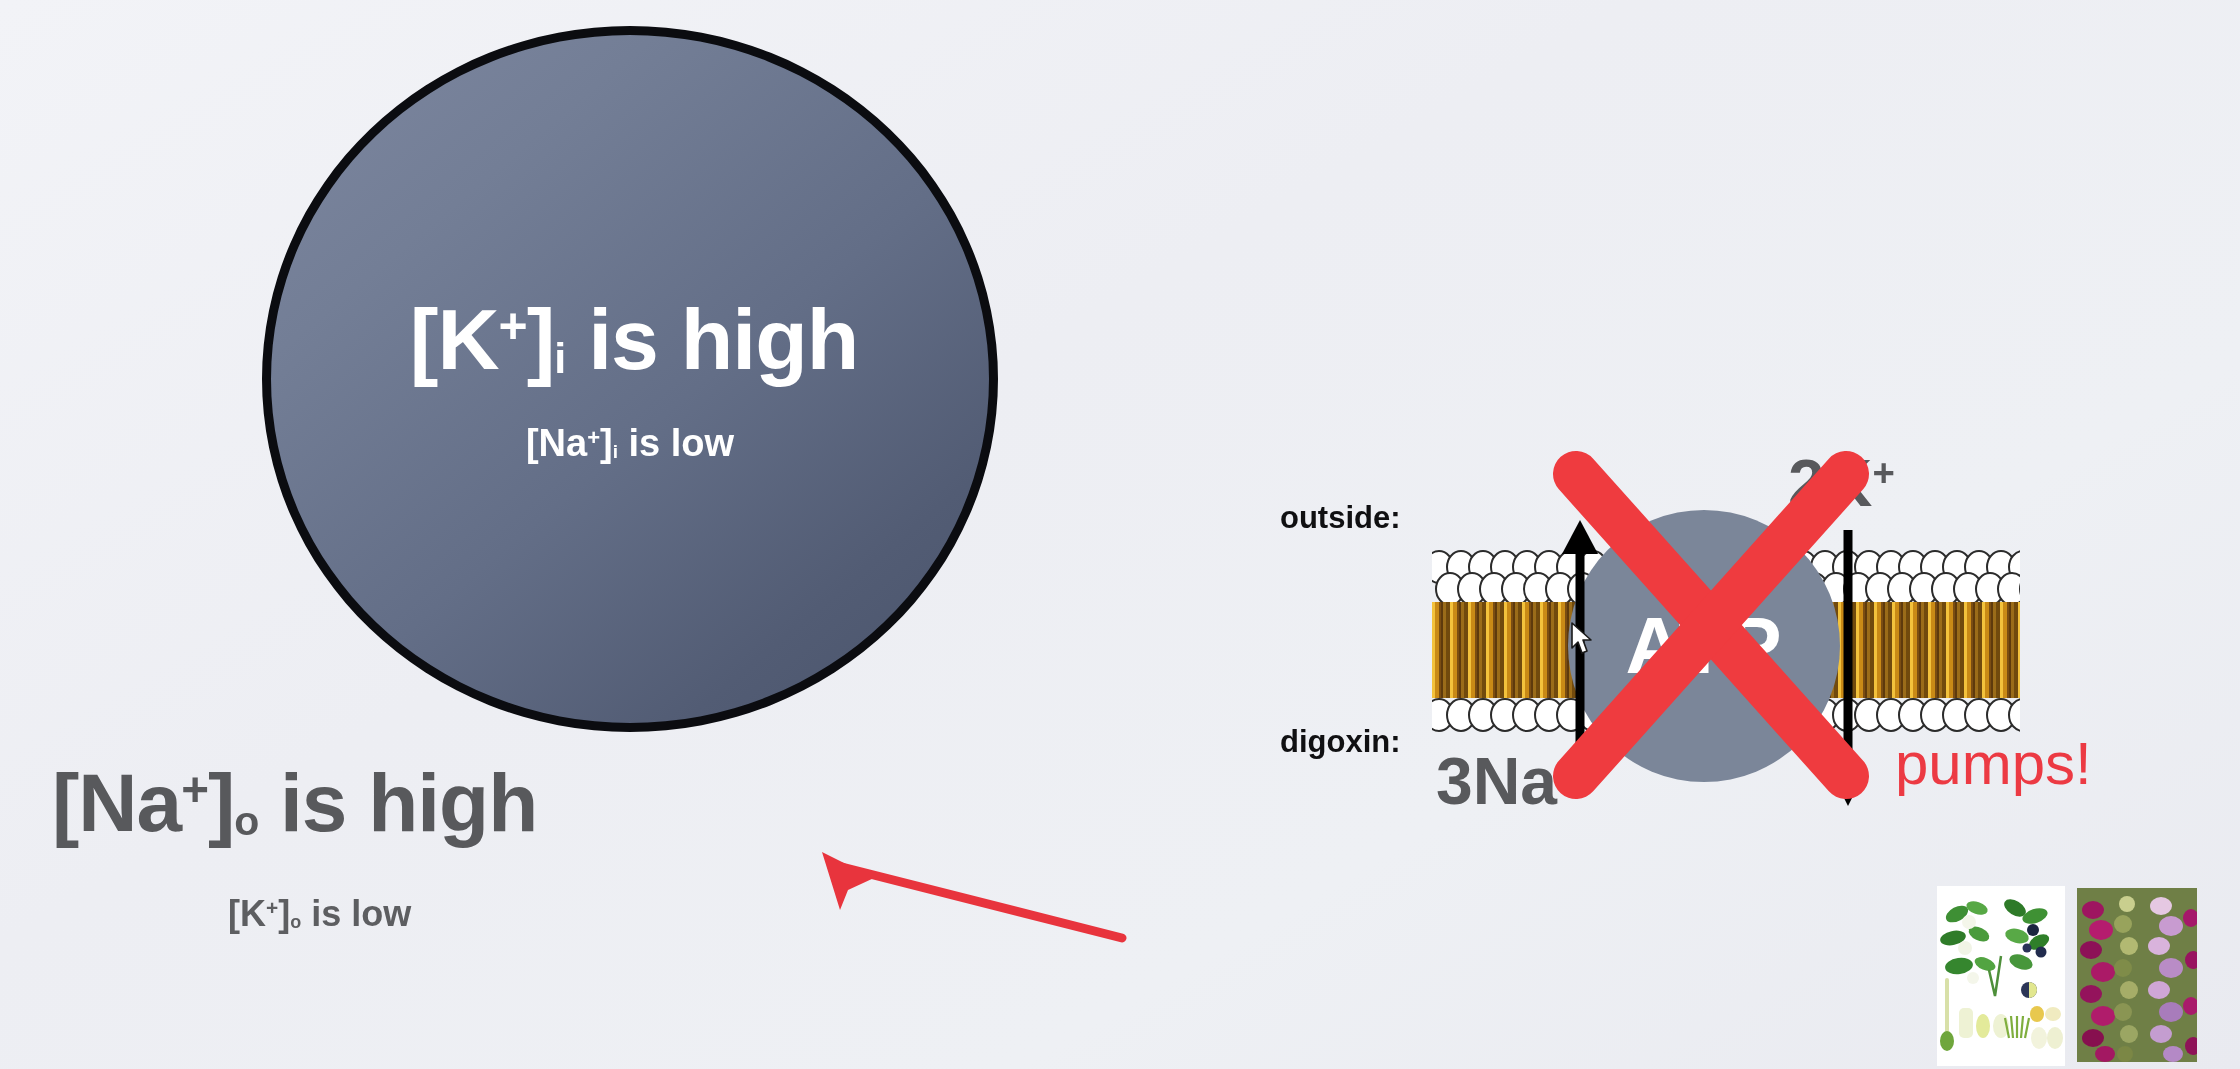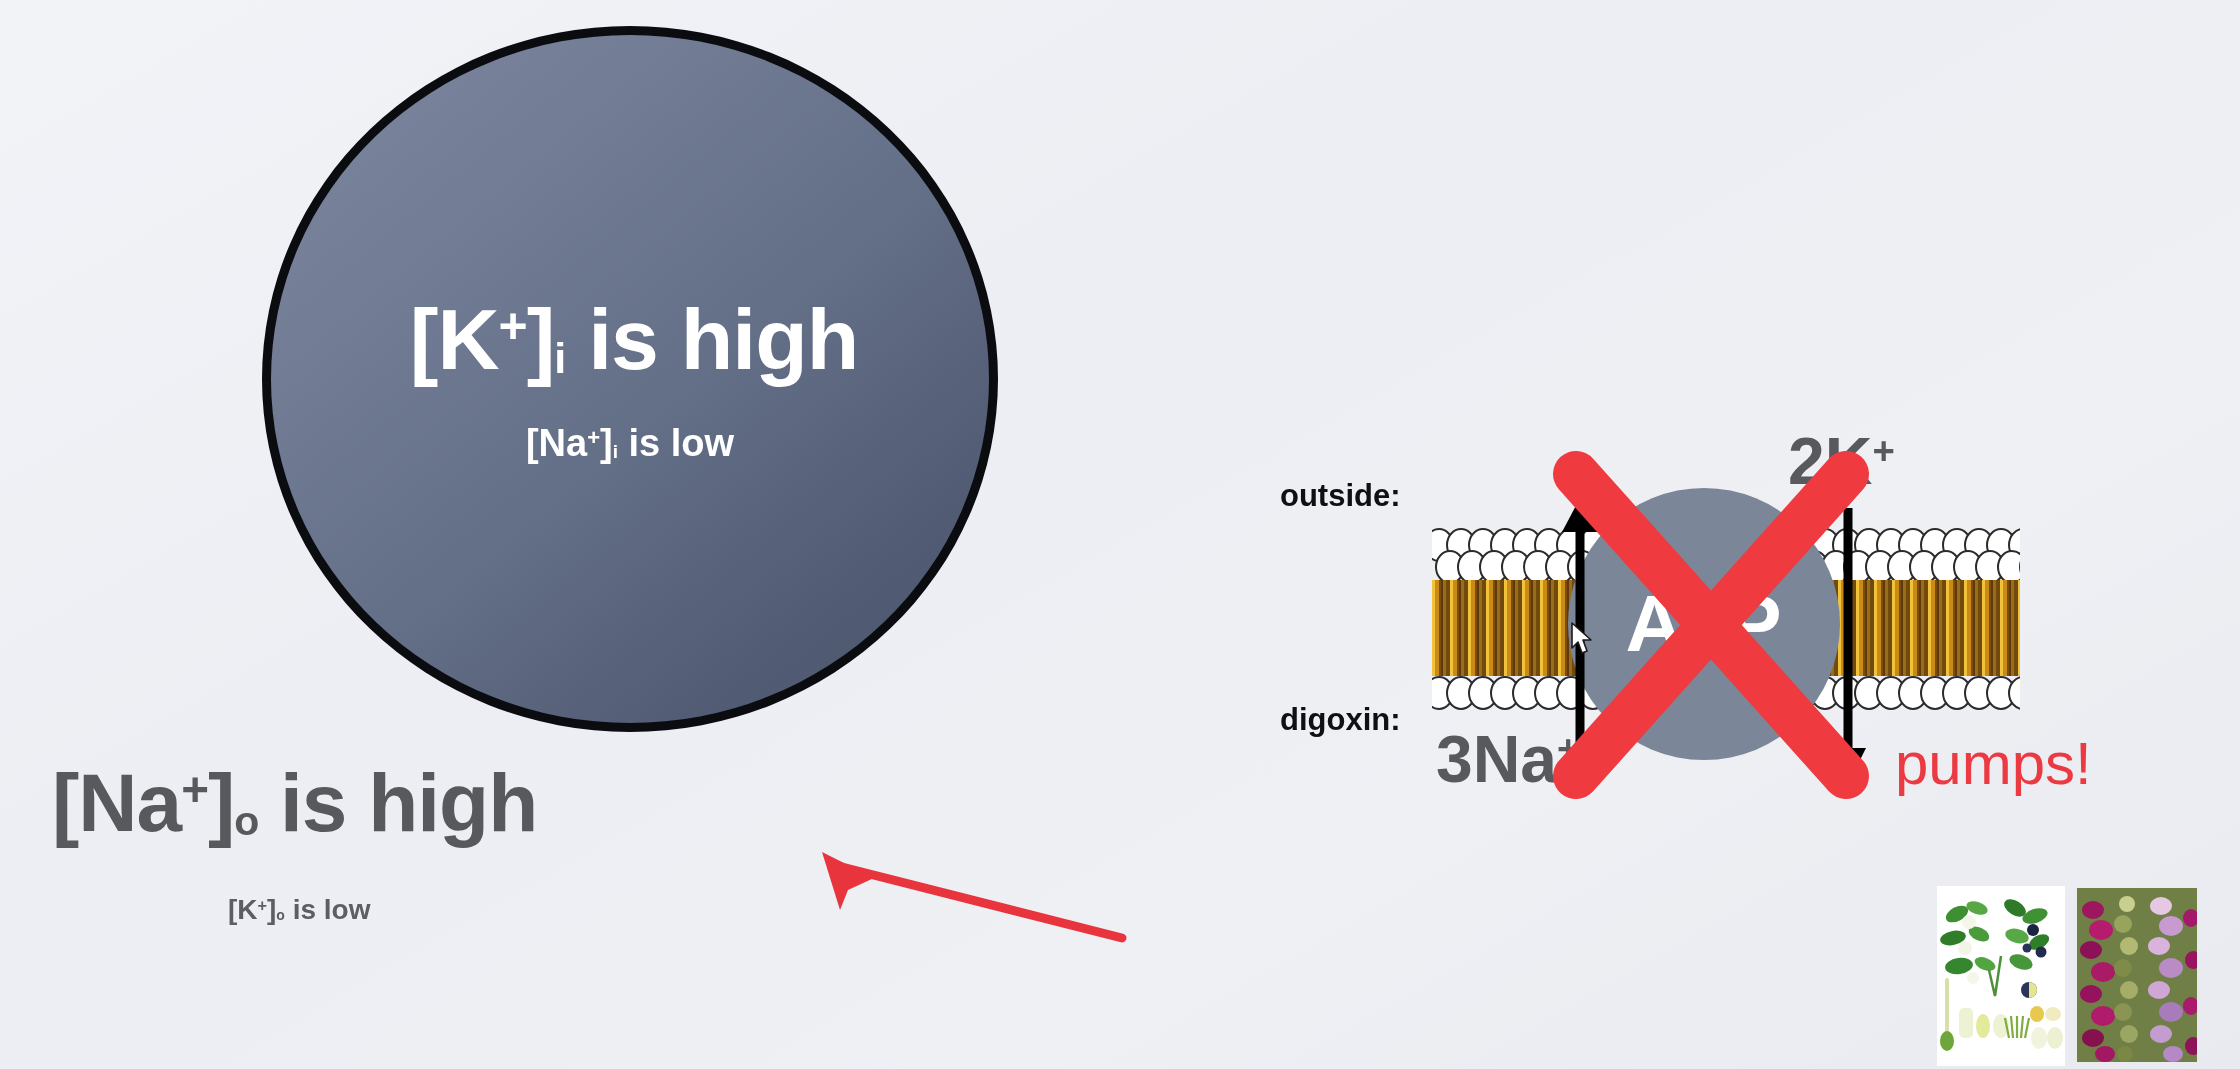--- a/index.html
+++ b/index.html
@@ -70,21 +70,21 @@
     font-weight: 700;
     letter-spacing: -1px;
     line-height: 1;
     white-space: nowrap;
   }
   #k-out-low {
     position: absolute;
     left: 228px;
     top: 896px;
     color: #5d5e61;
-    font-size: 28px;
+    font-size: 36px;
     font-weight: 700;
     line-height: 1;
     white-space: nowrap;
   }
 
   
   #the-sea {
     position: absolute;
     left: 1147px;
     top: 916px;
@@ -102,21 +102,21 @@
     left: 1280px;
     top: 118px;
     width: 820px;
     color: #58595c;
     font-size: 54px;
     font-weight: 700;
     line-height: 1.38;
   }
 
   
-  #membrane-wrap { position: absolute; left: 1280px; top: 410px; width: 760px; height: 400px; }
+  #membrane-wrap { position: absolute; left: 1280px; top: 432px; width: 760px; height: 400px; }
 
   #label-outside {
     position: absolute; left: 0px; top: 68px;
     color: #101012; font-size: 31px; font-weight: 700; white-space: nowrap;
   }
   #label-inside {
     position: absolute; left: 0px; top: 292px;
     color: #101012; font-size: 31px; font-weight: 700; white-space: nowrap;
   }
 

